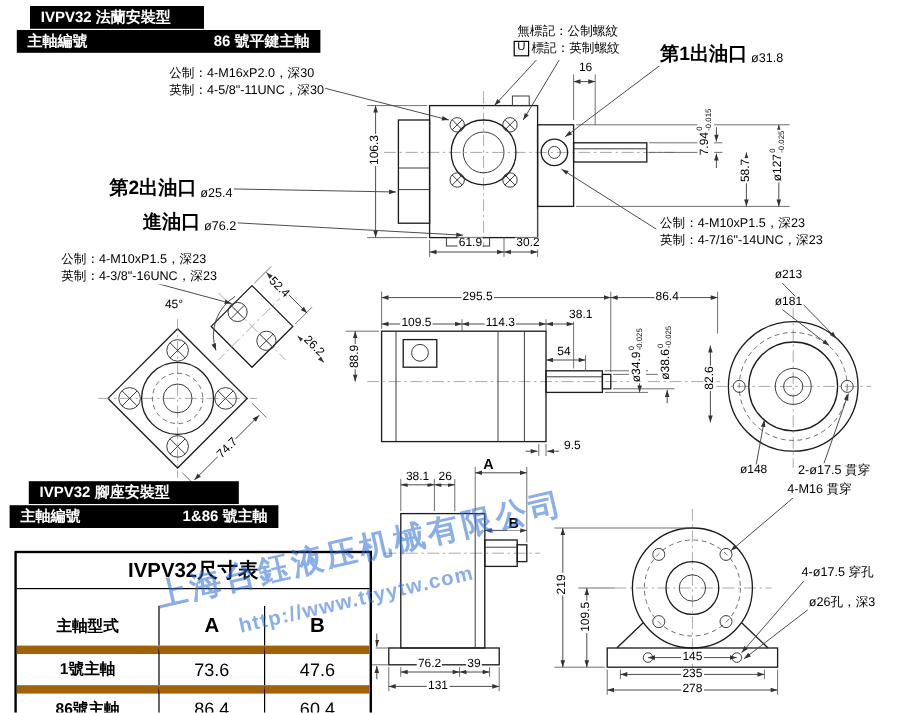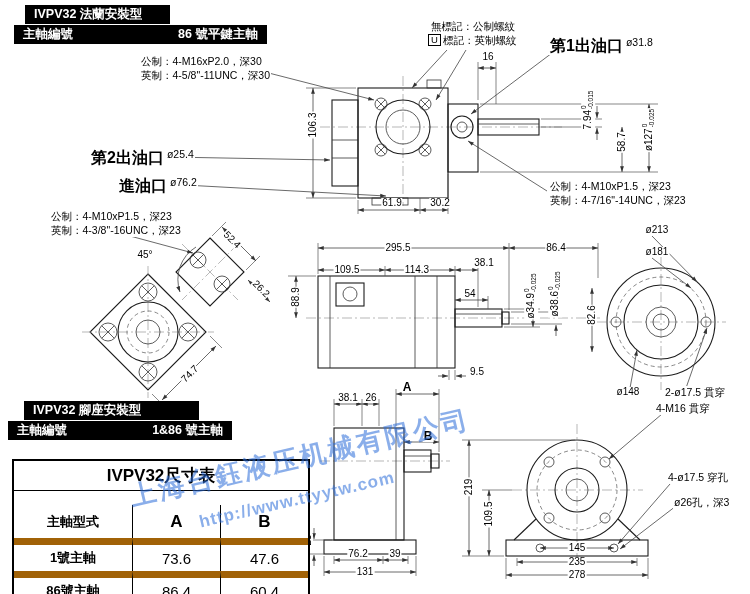--- a/index.html
+++ b/index.html
@@ -25,21 +25,21 @@
          background:#fff; padding:0 1px; white-space:nowrap;
          transform:translate(-50%,-50%); }
   .r90  { transform:translate(-50%,-50%) rotate(-90deg); }
   .r45  { transform:translate(-50%,-50%) rotate(45deg); }
   .rm45 { transform:translate(-50%,-50%) rotate(-45deg); }
   .big  { font-size:12px; font-weight:bold; }
   .tolwrap { display:flex; align-items:center; gap:1px; }
   .tt { display:flex; flex-direction:column; font-size:6.5px; line-height:1.05; }
 
   .note { position:absolute; z-index:3; font-size:10.5px; line-height:1.2; color:#000;
-          white-space:nowrap; background:#fff; padding:0 1px; display:flex; align-items:flex-start; }
+          white-space:nowrap; background:#fff; padding:0 1px; display:flex; align-items:flex-end; }
   .note.port b { font-size:16px; margin-right:3px; }
   .ubox { display:inline-block; border:1px solid #000; padding:0 2px; margin-right:2px;
           font-size:9.5px; line-height:1.1; }
 
   .dims-table { position:absolute; left:12px; top:459px; width:298px; z-index:5;
                 border:2px solid #000; background:#fff; }
   .t-title { height:30px; display:flex; align-items:center; justify-content:center;
              font-weight:bold; font-size:17px; border-bottom:1px solid #000; }
   .t-grid { display:grid; grid-template-columns:118px 1fr 1fr; }
   .t-cell { height:33px; display:flex; align-items:center; justify-content:center;

